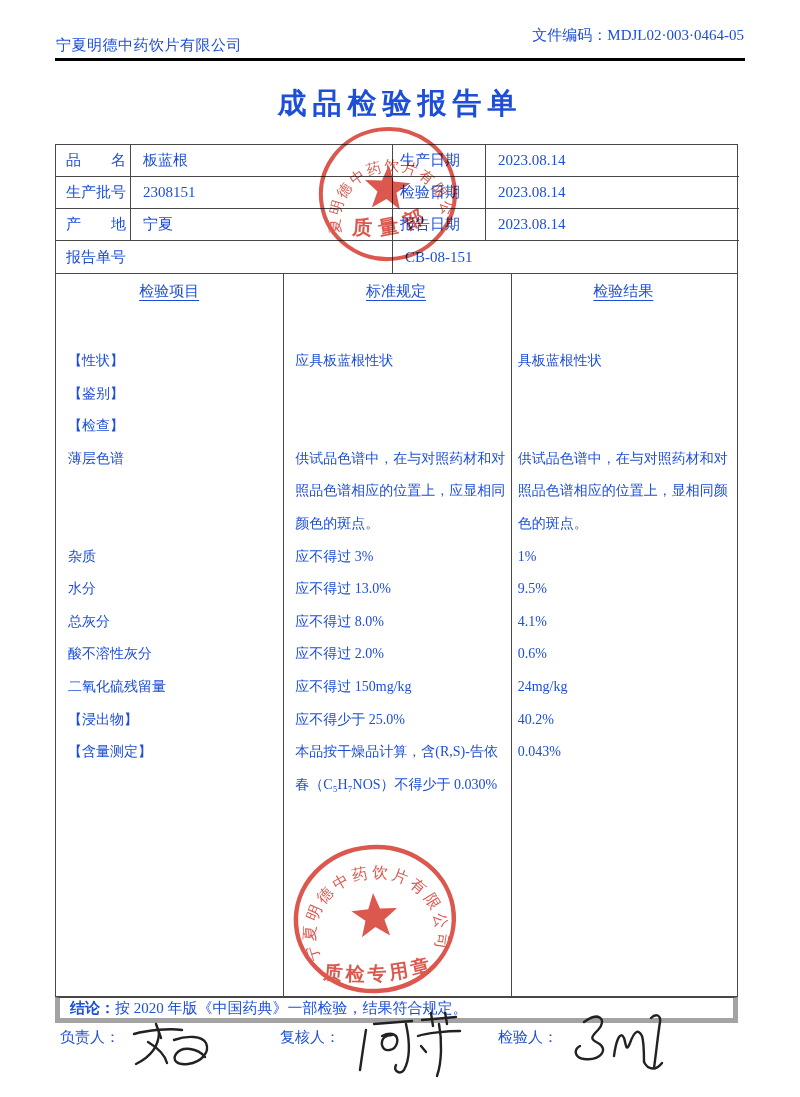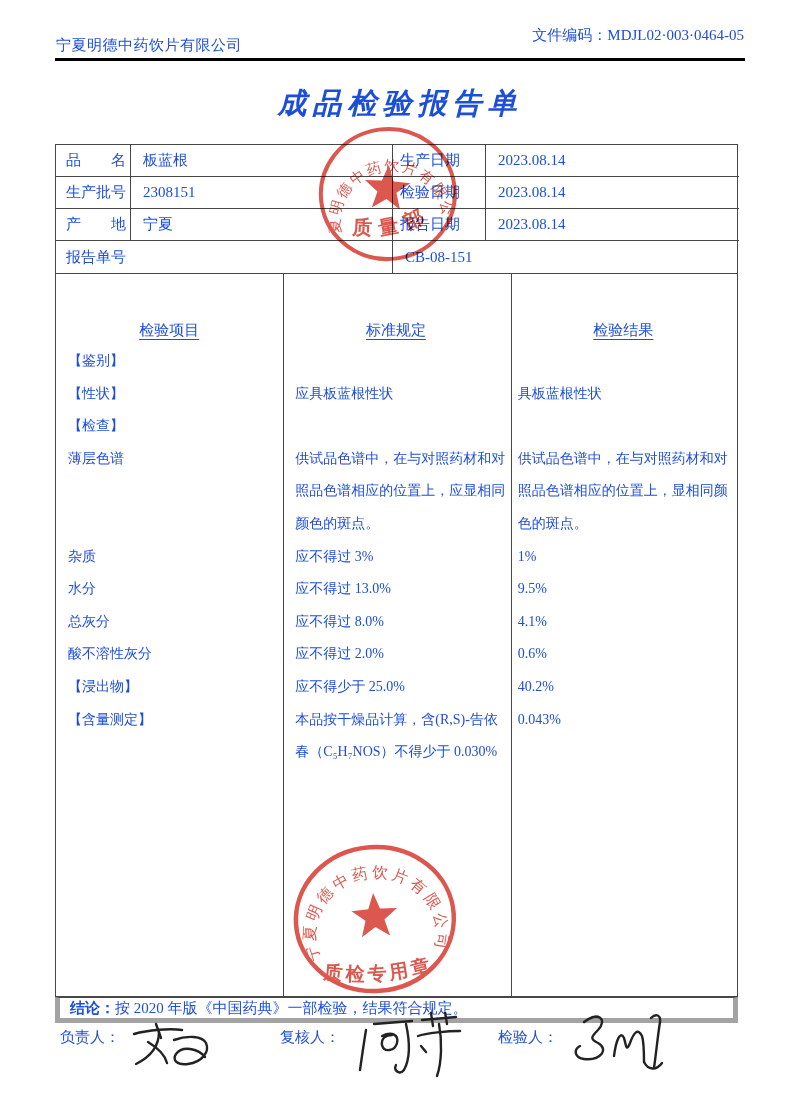--- a/index.html
+++ b/index.html
@@ -6,21 +6,21 @@
   .page{
     position:relative;width:800px;height:1097px;background:#ffffff;
     font-family:"Liberation Serif","DejaVu Serif",serif;color:#1d4ed8;overflow:hidden;
   }
   
   .hdr-left{position:absolute;left:56px;top:36px;font-size:15px;letter-spacing:.5px;}
   .hdr-right{position:absolute;right:56px;top:26px;font-size:15px;}
   .hdr-rule{position:absolute;left:55px;top:58px;width:690px;height:3px;background:#000;}
   .title{
     position:absolute;left:400px;top:84px;transform:translateX(-50%);
-    margin:0;font-size:29px;font-weight:bold;letter-spacing:6px;white-space:nowrap;font-style:italic;
+    margin:0;font-size:29px;font-weight:bold;letter-spacing:6px;white-space:nowrap;
   }
   
   .info{
     position:absolute;left:55px;top:144px;width:683px;height:130px;
     border:1px solid #474747;box-sizing:border-box;
     display:grid;grid-template-columns:75px 262px 93px 253px;grid-auto-rows:32px;
     font-size:15px;
   }
   .info .cell{border-right:1px solid #474747;border-bottom:1px solid #474747;
     display:flex;align-items:center;box-sizing:border-box;padding-left:10px;white-space:nowrap;overflow:hidden;}
@@ -31,21 +31,21 @@
   .info .cell.val{padding-left:12px;}
   .info .cell.dlabel{padding-left:7px;}
   
   .main{
     position:absolute;left:55px;top:274px;width:683px;height:723px;
     border-left:1px solid #474747;border-right:1px solid #474747;border-bottom:1px solid #474747;
     box-sizing:border-box;font-size:14px;
   }
   .vline{position:absolute;top:0;bottom:0;width:1px;background:#474747;}
   .vline.v1{left:227px;} .vline.v2{left:455px;}
-  .main-head{display:flex;height:71px;align-items:flex-end;}
+  .main-head{display:flex;height:71px;}
   .main-head .hcell{display:flex;justify-content:center;padding-top:8px;box-sizing:border-box;}
   .main-head .hcell span{font-size:15px;text-decoration:underline;text-underline-offset:4px;height:24px;}
   .h1c{width:227px;} .h2c{width:228px;} .h3c{width:228px;}
   .irow{display:flex;line-height:32.6px;}
   .c-item{width:227px;box-sizing:border-box;padding-left:12px;}
   .c-std{width:228px;box-sizing:border-box;padding-left:13px;padding-right:2px;}
   .c-res{width:228px;box-sizing:border-box;padding-left:8px;padding-right:4px;}
   
   .conclusion{
     position:absolute;left:55px;top:997px;width:683px;height:26px;box-sizing:border-box;
@@ -104,30 +104,30 @@
         </div>
       <div class="hcell h2c">
           <span>标准规定</span>
         </div>
       <div class="hcell h3c">
           <span>检验结果</span>
         </div>
     </div>
     <div>
         <div class="irow">
+          <div class="c-item">【性状】</div>
+          <div class="c-std">应具板蓝根性状</div>
+          <div class="c-res">具板蓝根性状</div>
+        </div>
+        <div class="irow">
           <div class="c-item">【鉴别】</div>
           <div class="c-std"></div>
           <div class="c-res"></div>
         </div>
         <div class="irow">
-          <div class="c-item">【性状】</div>
-          <div class="c-std">应具板蓝根性状</div>
-          <div class="c-res">具板蓝根性状</div>
-        </div>
-        <div class="irow">
           <div class="c-item">【检查】</div>
           <div class="c-std"></div>
           <div class="c-res"></div>
         </div>
         <div class="irow">
           <div class="c-item">薄层色谱</div>
           <div class="c-std">供试品色谱中，在与对照药材和对照品色谱相应的位置上，应显相同颜色的斑点。</div>
           <div class="c-res">供试品色谱中，在与对照药材和对照品色谱相应的位置上，显相同颜色的斑点。</div>
         </div>
         <div class="irow">
@@ -142,20 +142,25 @@
         </div>
         <div class="irow">
           <div class="c-item">总灰分</div>
           <div class="c-std">应不得过 8.0%</div>
           <div class="c-res">4.1%</div>
         </div>
         <div class="irow">
           <div class="c-item">酸不溶性灰分</div>
           <div class="c-std">应不得过 2.0%</div>
           <div class="c-res">0.6%</div>
+        </div>
+        <div class="irow">
+          <div class="c-item">二氧化硫残留量</div>
+          <div class="c-std">应不得过 150mg/kg</div>
+          <div class="c-res">24mg/kg</div>
         </div>
         <div class="irow">
           <div class="c-item">【浸出物】</div>
           <div class="c-std">应不得少于 25.0%</div>
           <div class="c-res">40.2%</div>
         </div>
         <div class="irow">
           <div class="c-item">【含量测定】</div>
           <div class="c-std">本品按干燥品计算，含(R,S)-告依春（C₅H₇NOS）不得少于 0.030%</div>
           <div class="c-res">0.043%</div>

